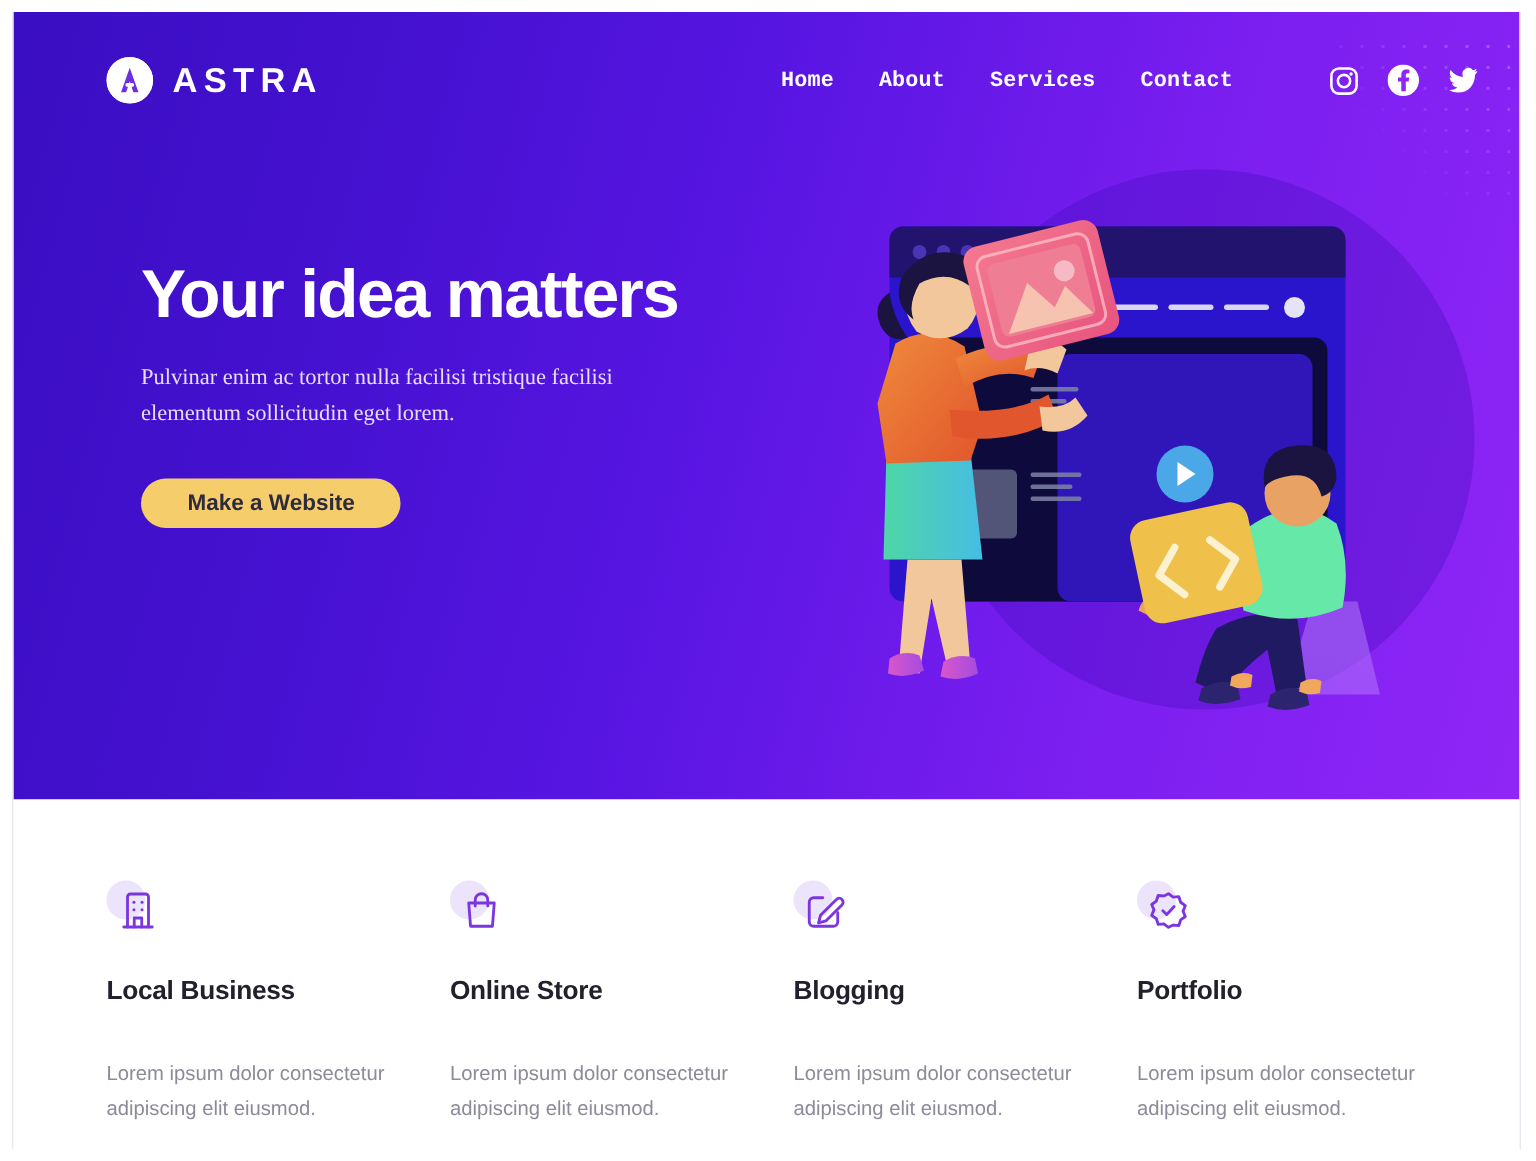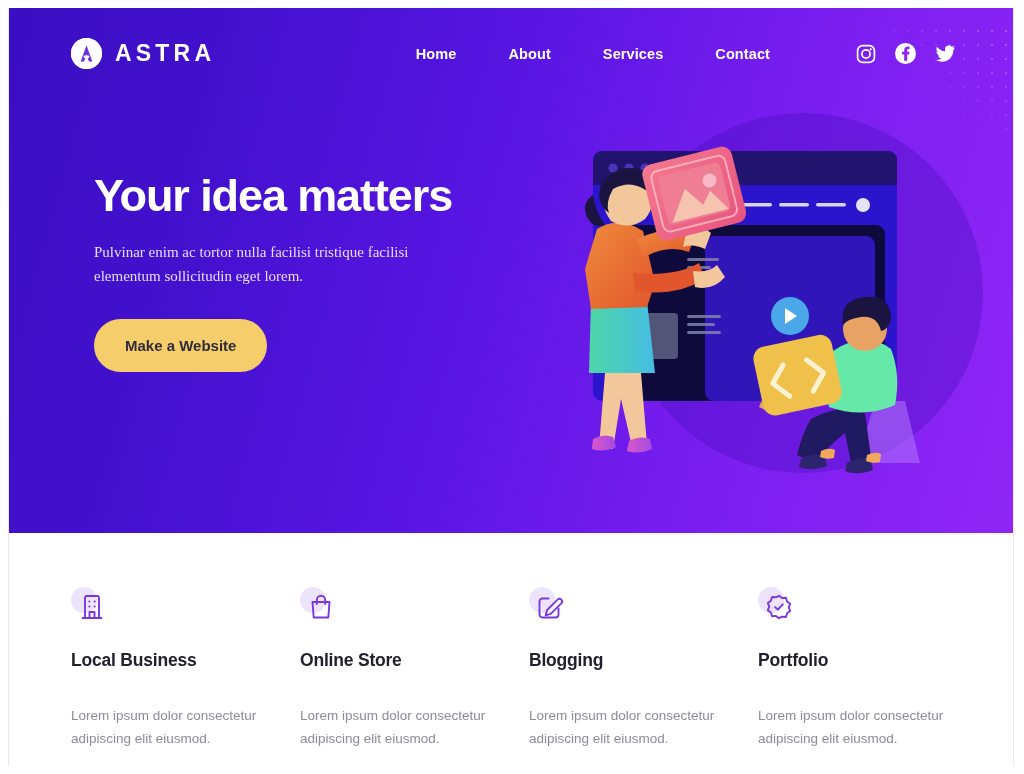--- a/index.html
+++ b/index.html
@@ -69,38 +69,38 @@
     pointer-events: none;
   }
 
   
   #site-header {
     position: relative;
     z-index: 6;
     display: flex;
     align-items: center;
     justify-content: space-between;
-    padding: 30px 57px 0 62px;
+    padding: 30px 27px 0 62px;
     text-align: right;
   }
   .brand { display: flex; align-items: center; gap: 13px; }
   .brand-mark {
     width: 31px; height: 31px;
     border-radius: 50%;
     background: #ffffff;
     display: flex; align-items: center; justify-content: center;
   }
   .brand-name {
     color: #ffffff;
     font-size: 23px;
     font-weight: bold;
     letter-spacing: 4.2px;
   }
 
-  nav.main-nav { display: flex; align-items: center; gap: 52px; }
+  nav.main-nav { display: flex; align-items: center; gap: 30px; font-family: Liberation Mono, monospace; }
   .nav-link {
     color: #ffffff;
     font-size: 14.5px;
     font-weight: bold;
     text-decoration: none;
     letter-spacing: .1px;
     cursor: pointer;
   }
   .social-group {
     display: flex; align-items: center; gap: 19px;
@@ -132,21 +132,21 @@
     margin-top: 20px;
     color: #e9dcfb;
     font-size: 15px;
     line-height: 1.62;
     max-width: 370px;
     font-family: Liberation Serif, serif;
   }
   #hero-cta {
     margin-top: 31px;
     display: inline-block;
-    padding: 18px 31px;
+    padding: 8px 31px;
     border: none;
     border-radius: 30px;
     background: #f5cd6a;
     color: #2e2b3d;
     font-family: "Liberation Sans", sans-serif;
     font-size: 15px;
     font-weight: bold;
     cursor: pointer;
   }
 

